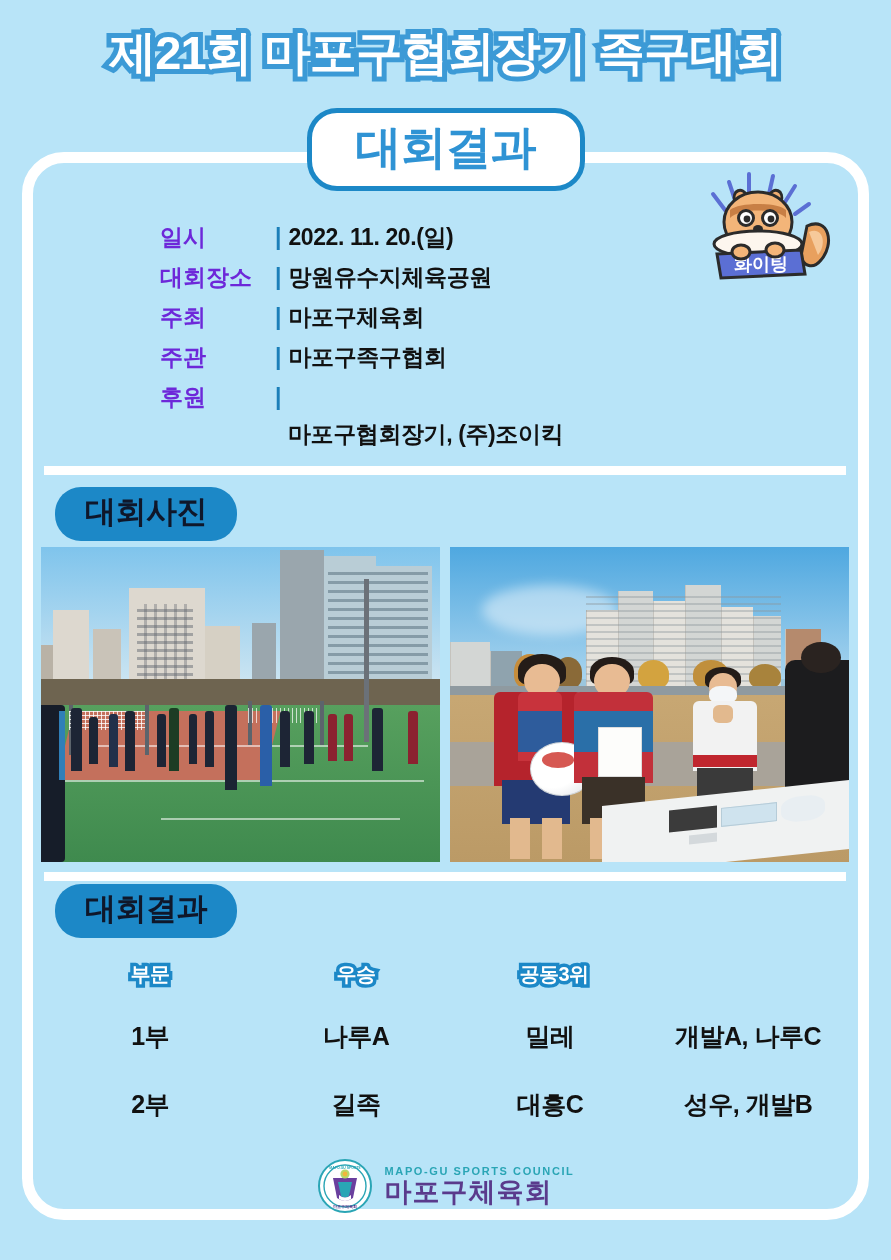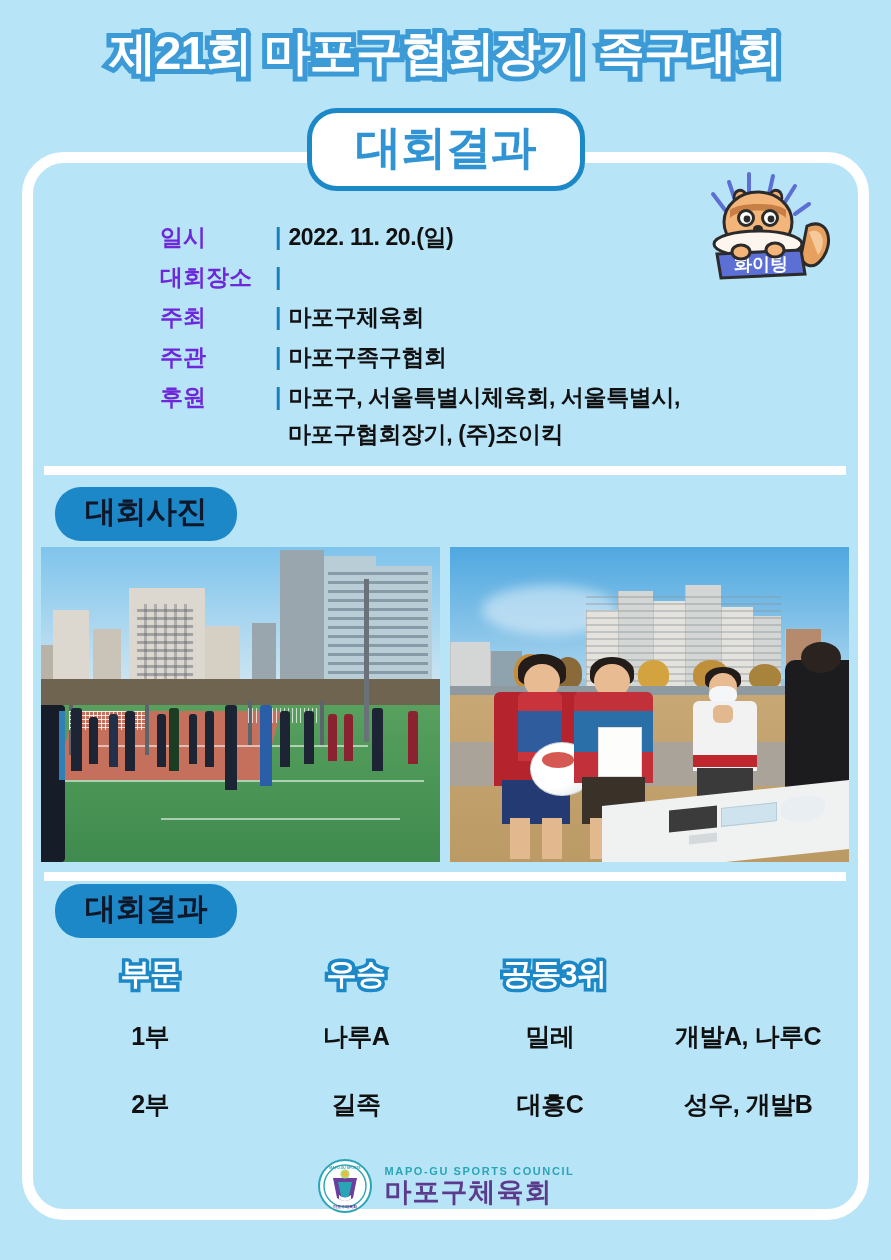--- a/index.html
+++ b/index.html
@@ -243,21 +243,21 @@
   .trow.body { height:68px; }
   .tcell {
     text-align:center;
     font-weight:bold;
   }
   .c0 { width:27%; }
   .c1 { width:24%; }
   .c2 { width:24%; }
   .c3 { width:25%; }
   .trow.head .tcell {
-    font-size:30px;
+    font-size:20px;
     color:#ffffff;
     -webkit-text-stroke:7px #1c88c7;
     paint-order:stroke fill;
     letter-spacing:-0.5px;
   }
   .trow.body .tcell {
     font-size:25px;
     color:#111111;
     letter-spacing:-0.5px;
   }
@@ -340,35 +340,35 @@
 
   <div class="info">
     <div class="info-row">
       <span class="info-label">일시</span>
       <span class="info-sep">|</span>
       <span class="info-value">2022. 11. 20.(일)</span>
     </div>
     <div class="info-row">
       <span class="info-label">대회장소</span>
       <span class="info-sep">|</span>
+      <span class="info-value">망원유수지체육공원</span>
     </div>
     <div class="info-row">
       <span class="info-label">주최</span>
       <span class="info-sep">|</span>
       <span class="info-value">마포구체육회</span>
     </div>
     <div class="info-row">
       <span class="info-label">주관</span>
       <span class="info-sep">|</span>
       <span class="info-value">마포구족구협회</span>
     </div>
     <div class="info-row">
       <span class="info-label">후원</span>
       <span class="info-sep">|</span>
-      <span class="info-value">마포구, 서울특별시체육회, 서울특별시,</span>
     </div>
     <span class="info-value-cont">마포구협회장기, (주)조이킥</span>
   </div>
 
   <div class="divider divider-1"></div>
 
   <div class="sec-badge sec-photos">
     <span>대회사진</span>
   </div>
 

